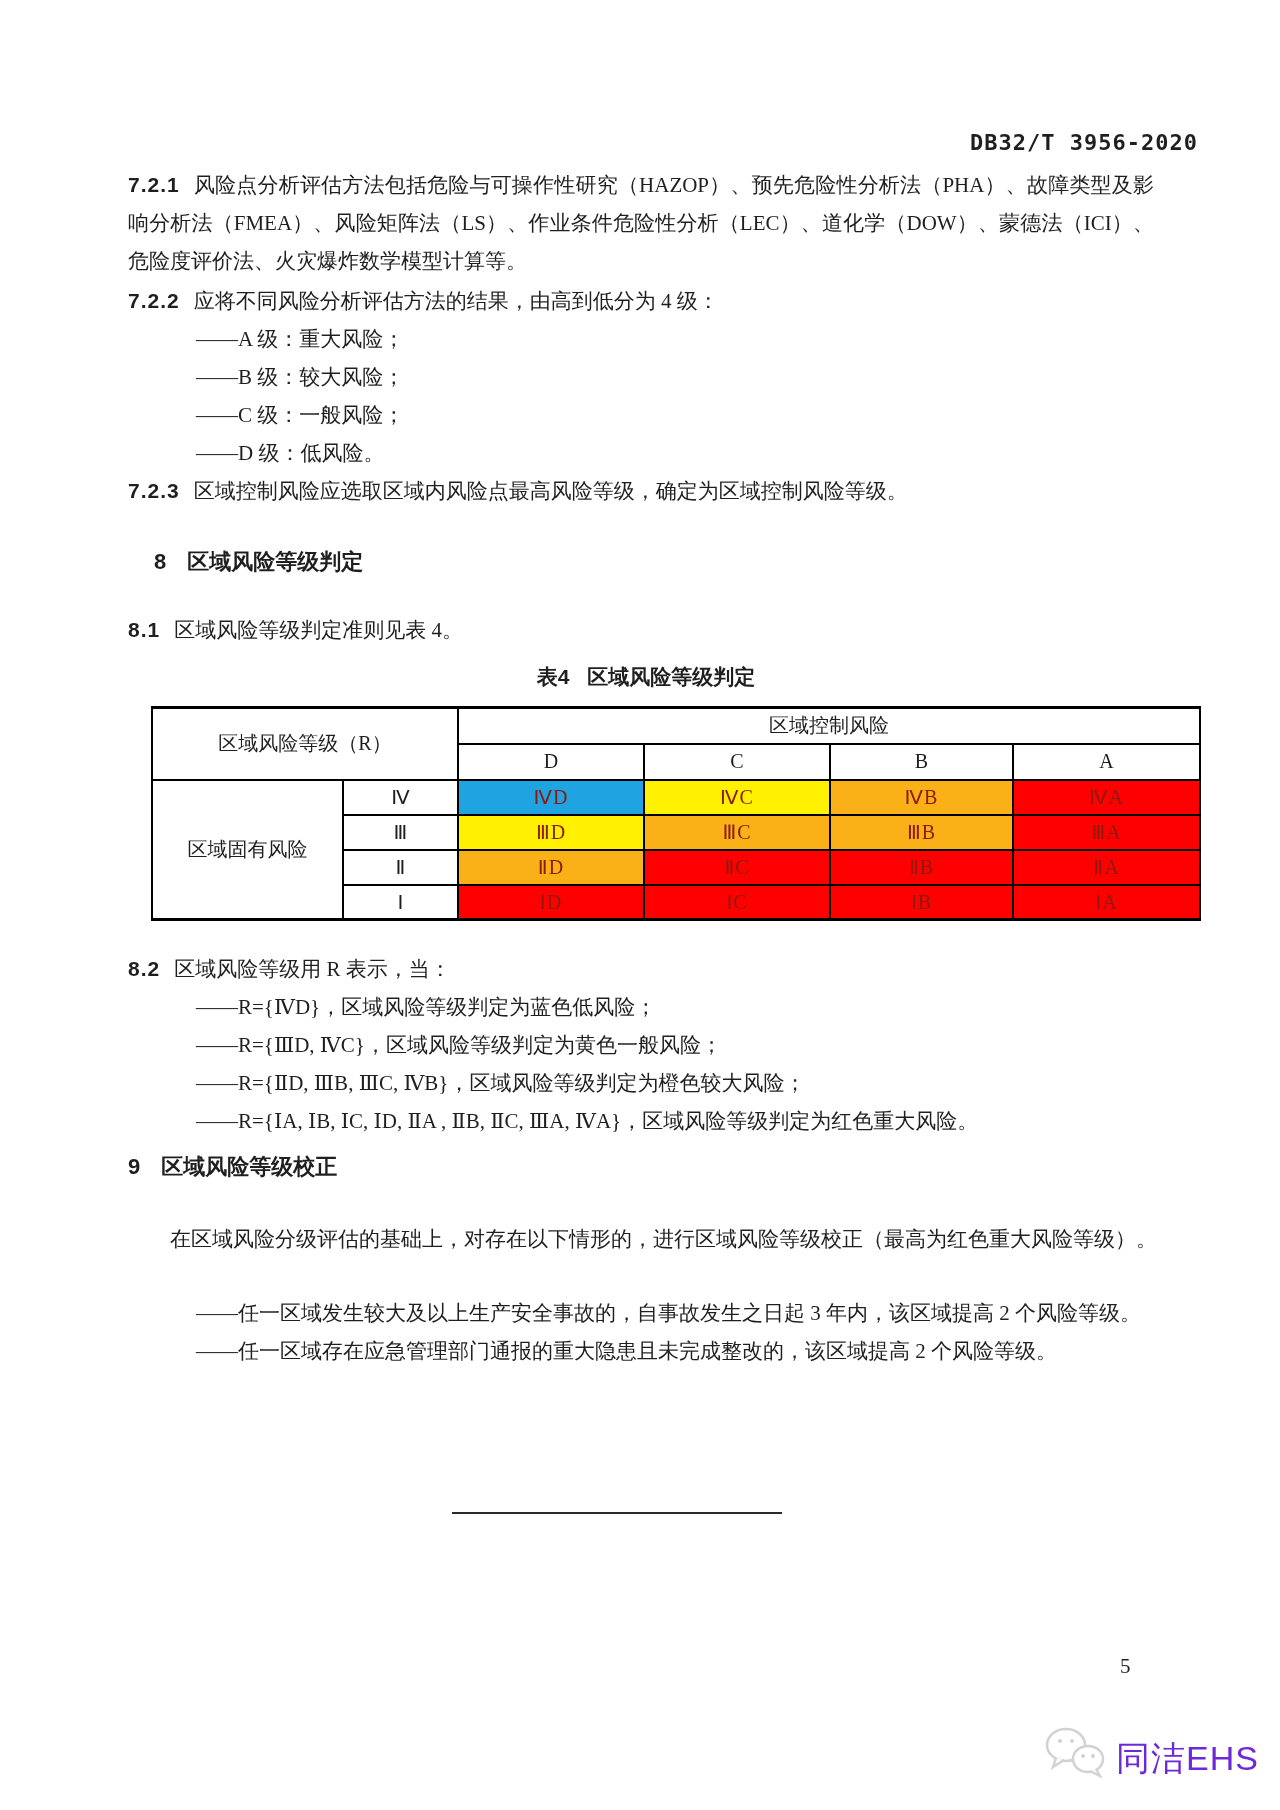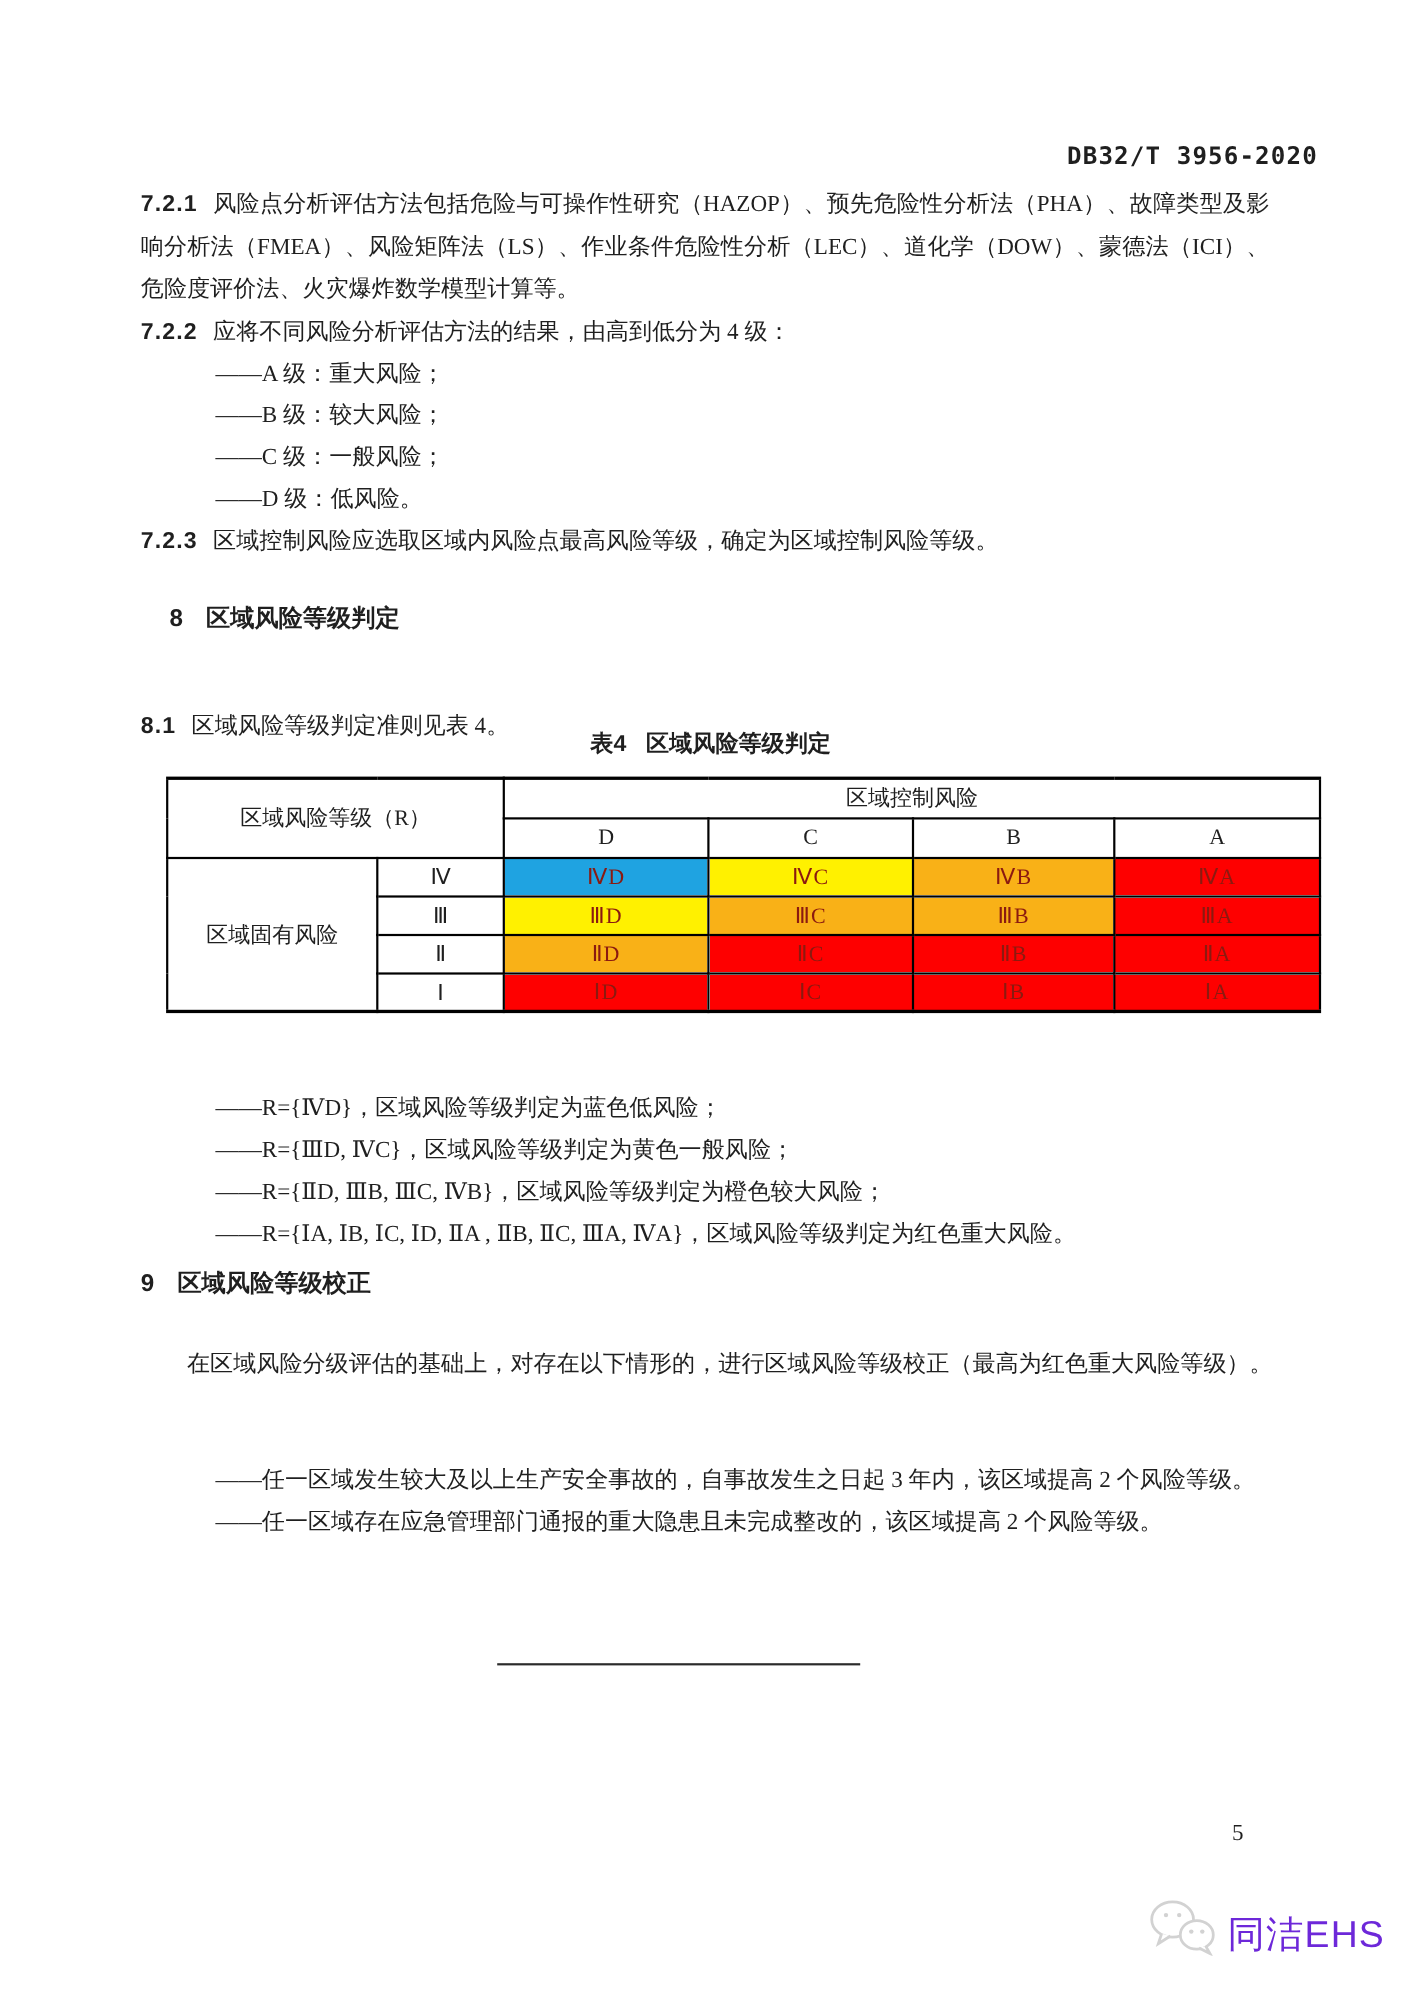--- a/index.html
+++ b/index.html
@@ -77,21 +77,21 @@
   </div>
 
   <div class="abs" style="top:472px; left:128px;">
     <span class="clause-label">7.2.3</span><span>区域控制风险应选取区域内风险点最高风险等级，确定为区域控制风险等级。</span>
   </div>
 
   <div class="abs heading" style="top:543px; left:128px;margin-left:26px;">
     <span class="clause-label">8</span><span>区域风险等级判定</span>
   </div>
 
-  <div class="abs" style="top:640px; left:128px;text-align:right;">
+  <div class="abs" style="top:611px; left:128px;text-align:right;">
     <span class="clause-label">8.1</span><span>区域风险等级判定准则见表 4。</span>
   </div>
 
   <div class="abs table-title" style="top:658px; left:122px; width:1048px;">
     <span class="tbl-label">表4</span><span>区域风险等级判定</span>
   </div>
 
   <div class="abs" style="top:706px; left:122px;padding-left:29px;">
     <table class="risk">
       <colgroup>
@@ -139,35 +139,38 @@
         <td class="roman">Ⅰ</td>
         <td class="risk-cell roman" style="background-color: rgb(254, 0, 0);">ⅠD</td>
         <td class="risk-cell roman" style="background-color: rgb(254, 0, 0);">ⅠC</td>
         <td class="risk-cell roman" style="background-color: rgb(254, 0, 0);">ⅠB</td>
         <td class="risk-cell roman" style="background-color: rgb(254, 0, 0);">ⅠA</td>
       </tr>
     </tbody>
       </table>
   </div>
 
+  <div class="abs" style="top:950px; left:128px;">
+    <span class="clause-label">8.2</span><span>区域风险等级用 R 表示，当：</span>
+  </div>
 
   <div class="abs dash-list" style="top:988px; left:196px; width:990px;">
     <div>——R={ⅣD}，区域风险等级判定为蓝色低风险；</div>
     <div>——R={ⅢD, ⅣC}，区域风险等级判定为黄色一般风险；</div>
     <div>——R={ⅡD, ⅢB, ⅢC, ⅣB}，区域风险等级判定为橙色较大风险；</div>
     <div>——R={ⅠA, ⅠB, ⅠC, ⅠD, ⅡA , ⅡB, ⅡC, ⅢA, ⅣA}，区域风险等级判定为红色重大风险。</div>
   </div>
 
   <div class="abs heading" style="top:1148px; left:128px;">
     <span class="clause-label">9</span><span>区域风险等级校正</span>
   </div>
 
   <div class="abs para" style="top:1220px; left:128px; width:1030px; text-indent:2em;">在区域风险分级评估的基础上，对存在以下情形的，进行区域风险等级校正（最高为红色重大风险等级）。</div>
 
-  <div class="abs dash-list para" style="top:1294px; left:196px; width:968px;margin-top:32px;">
+  <div class="abs dash-list para" style="top:1294px; left:196px; width:968px;">
     <div>——任一区域发生较大及以上生产安全事故的，自事故发生之日起 3 年内，该区域提高 2 个风险等级。</div>
     <div>——任一区域存在应急管理部门通报的重大隐患且未完成整改的，该区域提高 2 个风险等级。</div>
   </div>
 
   <div class="abs hrule"></div>
 
   <div class="abs page-num">5</div>
 
   <div class="abs watermark">
     <span>

